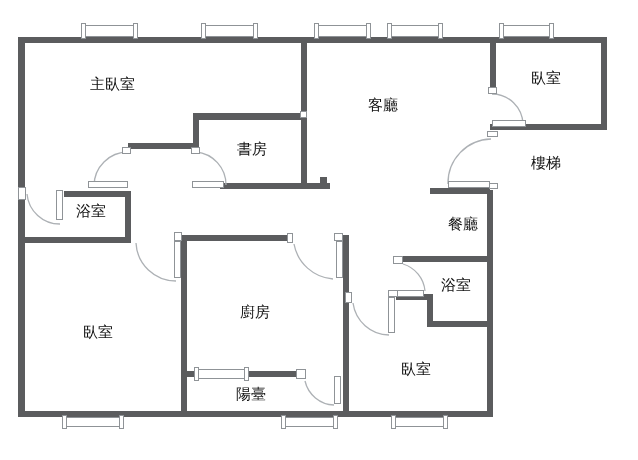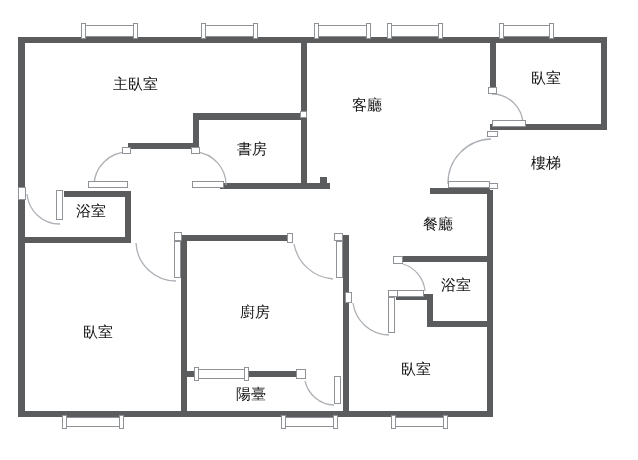--- a/index.html
+++ b/index.html
@@ -34,27 +34,27 @@
       <path d="M 27 194 A 33 33 0 0 0 60 224" fill="none" stroke="#adb1b5" stroke-width="1.3"></path>
       <path d="M 492 94 A 31 31 0 0 1 523 124" fill="none" stroke="#adb1b5" stroke-width="1.3"></path>
       <path d="M 491 139 A 44 44 0 0 0 448 184" fill="none" stroke="#adb1b5" stroke-width="1.3"></path>
       <path d="M 136 243 A 40 40 0 0 0 176 281" fill="none" stroke="#adb1b5" stroke-width="1.3"></path>
       <path d="M 294 244 A 43 43 0 0 0 333 279" fill="none" stroke="#adb1b5" stroke-width="1.3"></path>
       <path d="M 353 303 A 37 37 0 0 0 389 335" fill="none" stroke="#adb1b5" stroke-width="1.3"></path>
       <path d="M 403 264 A 31 31 0 0 1 425 291" fill="none" stroke="#adb1b5" stroke-width="1.3"></path>
       <path d="M 305 381 A 31 31 0 0 0 334 405" fill="none" stroke="#adb1b5" stroke-width="1.3"></path>
     </svg>
 
-  <div class="label" style="left:113px;top:76px">主臥室</div>
+  <div class="label" style="left:90px;top:76px">主臥室</div>
   <div class="label" style="left:237px;top:141px">書房</div>
-  <div class="label" style="left:352px;top:97px">客廳</div>
+  <div class="label" style="left:368px;top:97px">客廳</div>
   <div class="label" style="left:531px;top:70px">臥室</div>
   <div class="label" style="left:531px;top:155px">樓梯</div>
   <div class="label" style="left:76px;top:203px">浴室</div>
-  <div class="label" style="left:423px;top:216px">餐廳</div>
+  <div class="label" style="left:448px;top:216px">餐廳</div>
   <div class="label" style="left:441px;top:277px">浴室</div>
   <div class="label" style="left:83px;top:324px">臥室</div>
   <div class="label" style="left:240px;top:304px">廚房</div>
   <div class="label" style="left:236px;top:386px">陽臺</div>
   <div class="label" style="left:401px;top:361px">臥室</div>
 <div class="wall" style="left: 18px; top: 37px; width: 589px; height: 6px;"></div>
     <div class="wall" style="left: 18px; top: 37px; width: 7px; height: 380px;"></div>
     <div class="wall" style="left: 18px; top: 411px; width: 475px; height: 6px;"></div>
     <div class="wall" style="left: 601px; top: 37px; width: 6px; height: 93px;"></div>
     <div class="wall" style="left: 490px; top: 124px; width: 117px; height: 6px;"></div>

